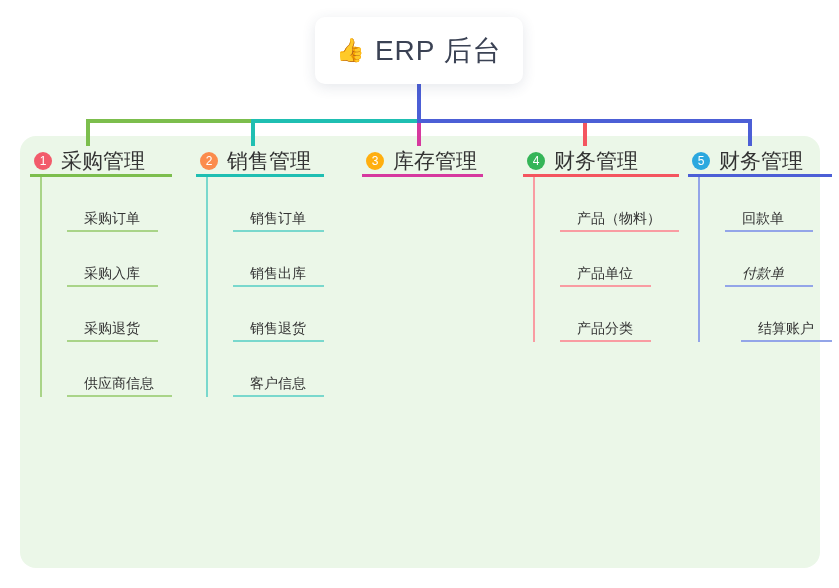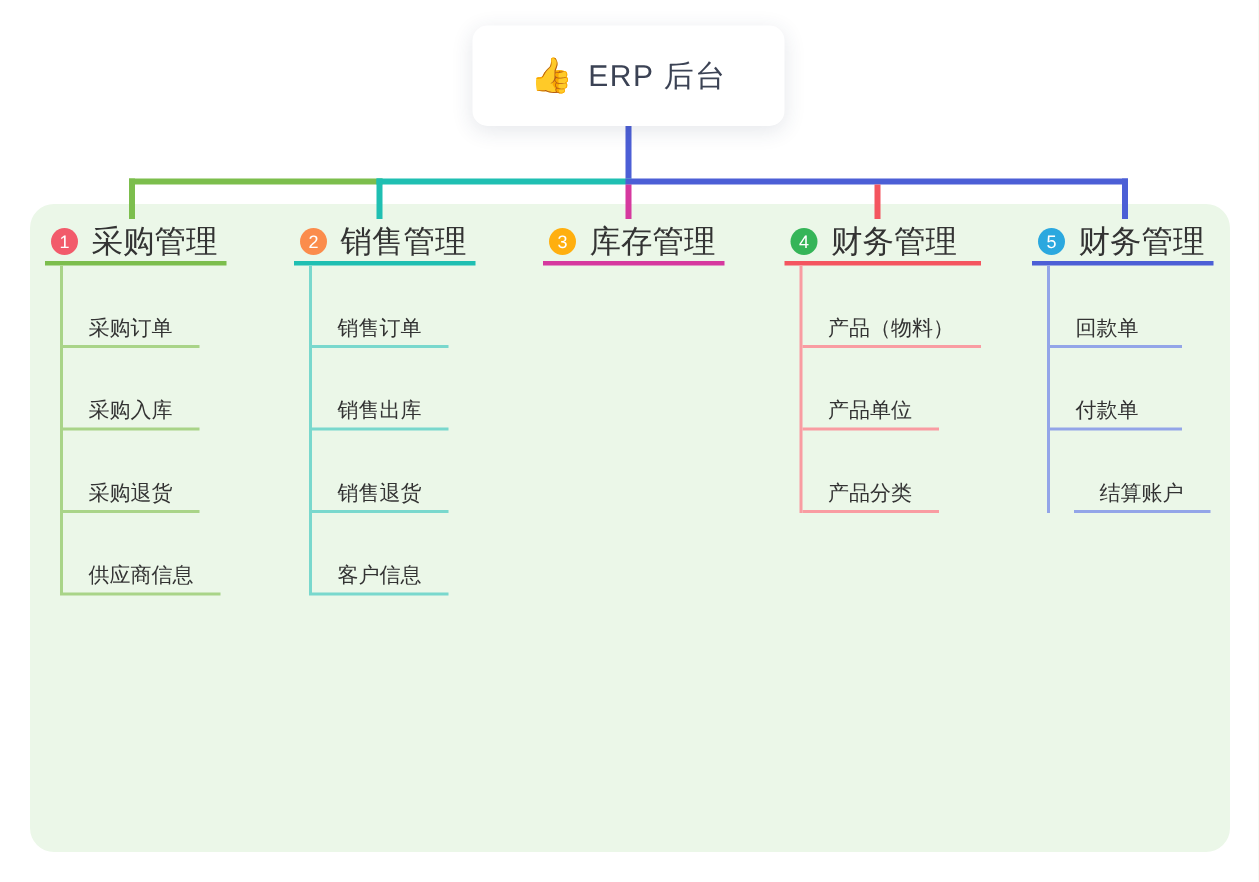--- a/index.html
+++ b/index.html
@@ -21,21 +21,21 @@
     border-radius: 10px;
     box-shadow: 0 3px 14px rgba(40,60,90,0.12);
     display: flex;
     align-items: center;
     justify-content: center;
     gap: 10px;
     z-index: 5;
   }
   .root-card .root-icon { font-size: 23px; line-height: 1; }
   .root-card .root-title {
-    font-size: 20px;
+    font-size: 28px;
     color: #3b4254;
     letter-spacing: 1px;
   }
 
   
   .panel {
     position: absolute;
     left: 20px; top: 136px;
     width: 800px; height: 432px;
     background: #ebf7e8;
@@ -69,20 +69,21 @@
   }
   .branch-header .branch-label {
     font-size: 21px;
     font-weight: 500;
     color: #333333;
     white-space: nowrap;
   }
   .children {
     margin-left: 10px;
     border-left: 2px solid;
+    padding-left: 25px;
   }
   .child {
     height: 55px;
     width: fit-content;
     min-width: 88px;
     padding: 33px 18px 4px 17px;
     border-bottom: 2px solid;
     font-size: 14px;
     color: #333333;
     white-space: nowrap;
@@ -152,17 +153,17 @@
         <div class="child" style="border-bottom-color: rgb(249, 156, 162);">产品分类</div>
       </div>
     </div>
     <div class="branch" style="left: 688px; top: 148px;">
       <div class="branch-header" style="border-bottom-color: rgb(76, 95, 214);">
         <span class="badge" style="background: rgb(43, 168, 223);">5</span>
         <span class="branch-label">财务管理</span>
       </div>
       <div class="children" style="border-left-color: rgb(147, 165, 232);">
         <div class="child" style="border-bottom-color: rgb(147, 165, 232);">回款单</div>
-        <div class="child" style="border-bottom-color: rgb(147, 165, 232);">付款单</div>
+        <div class="child" style="border-bottom-color: rgb(147, 165, 232); font-style: italic;">付款单</div>
         <div class="child" style="border-bottom-color: rgb(147, 165, 232); margin-left: 16px;">结算账户</div>
       </div>
     </div>
   </div>
 
 </body></html>

